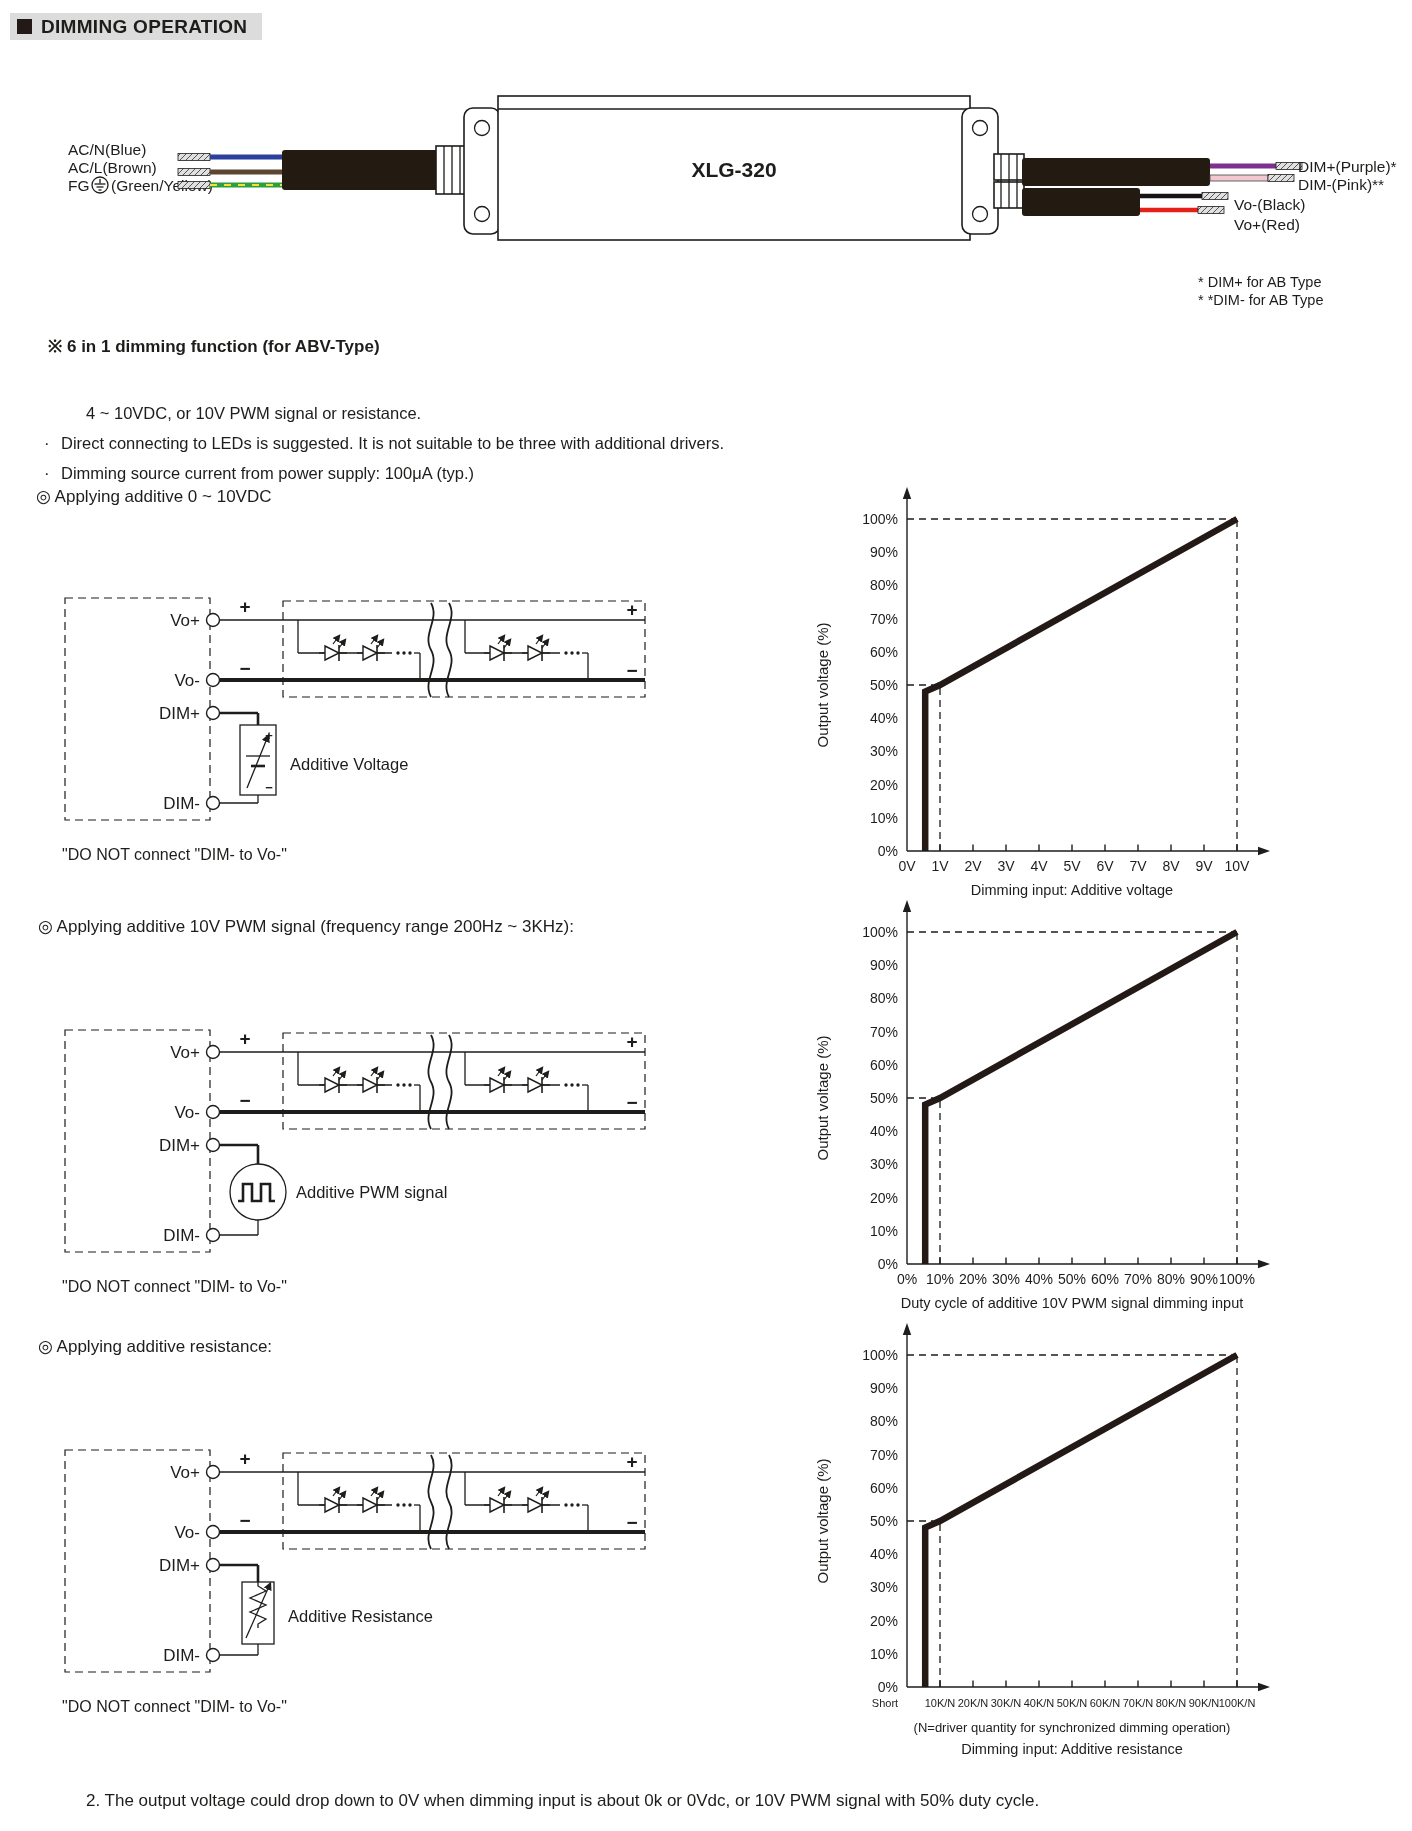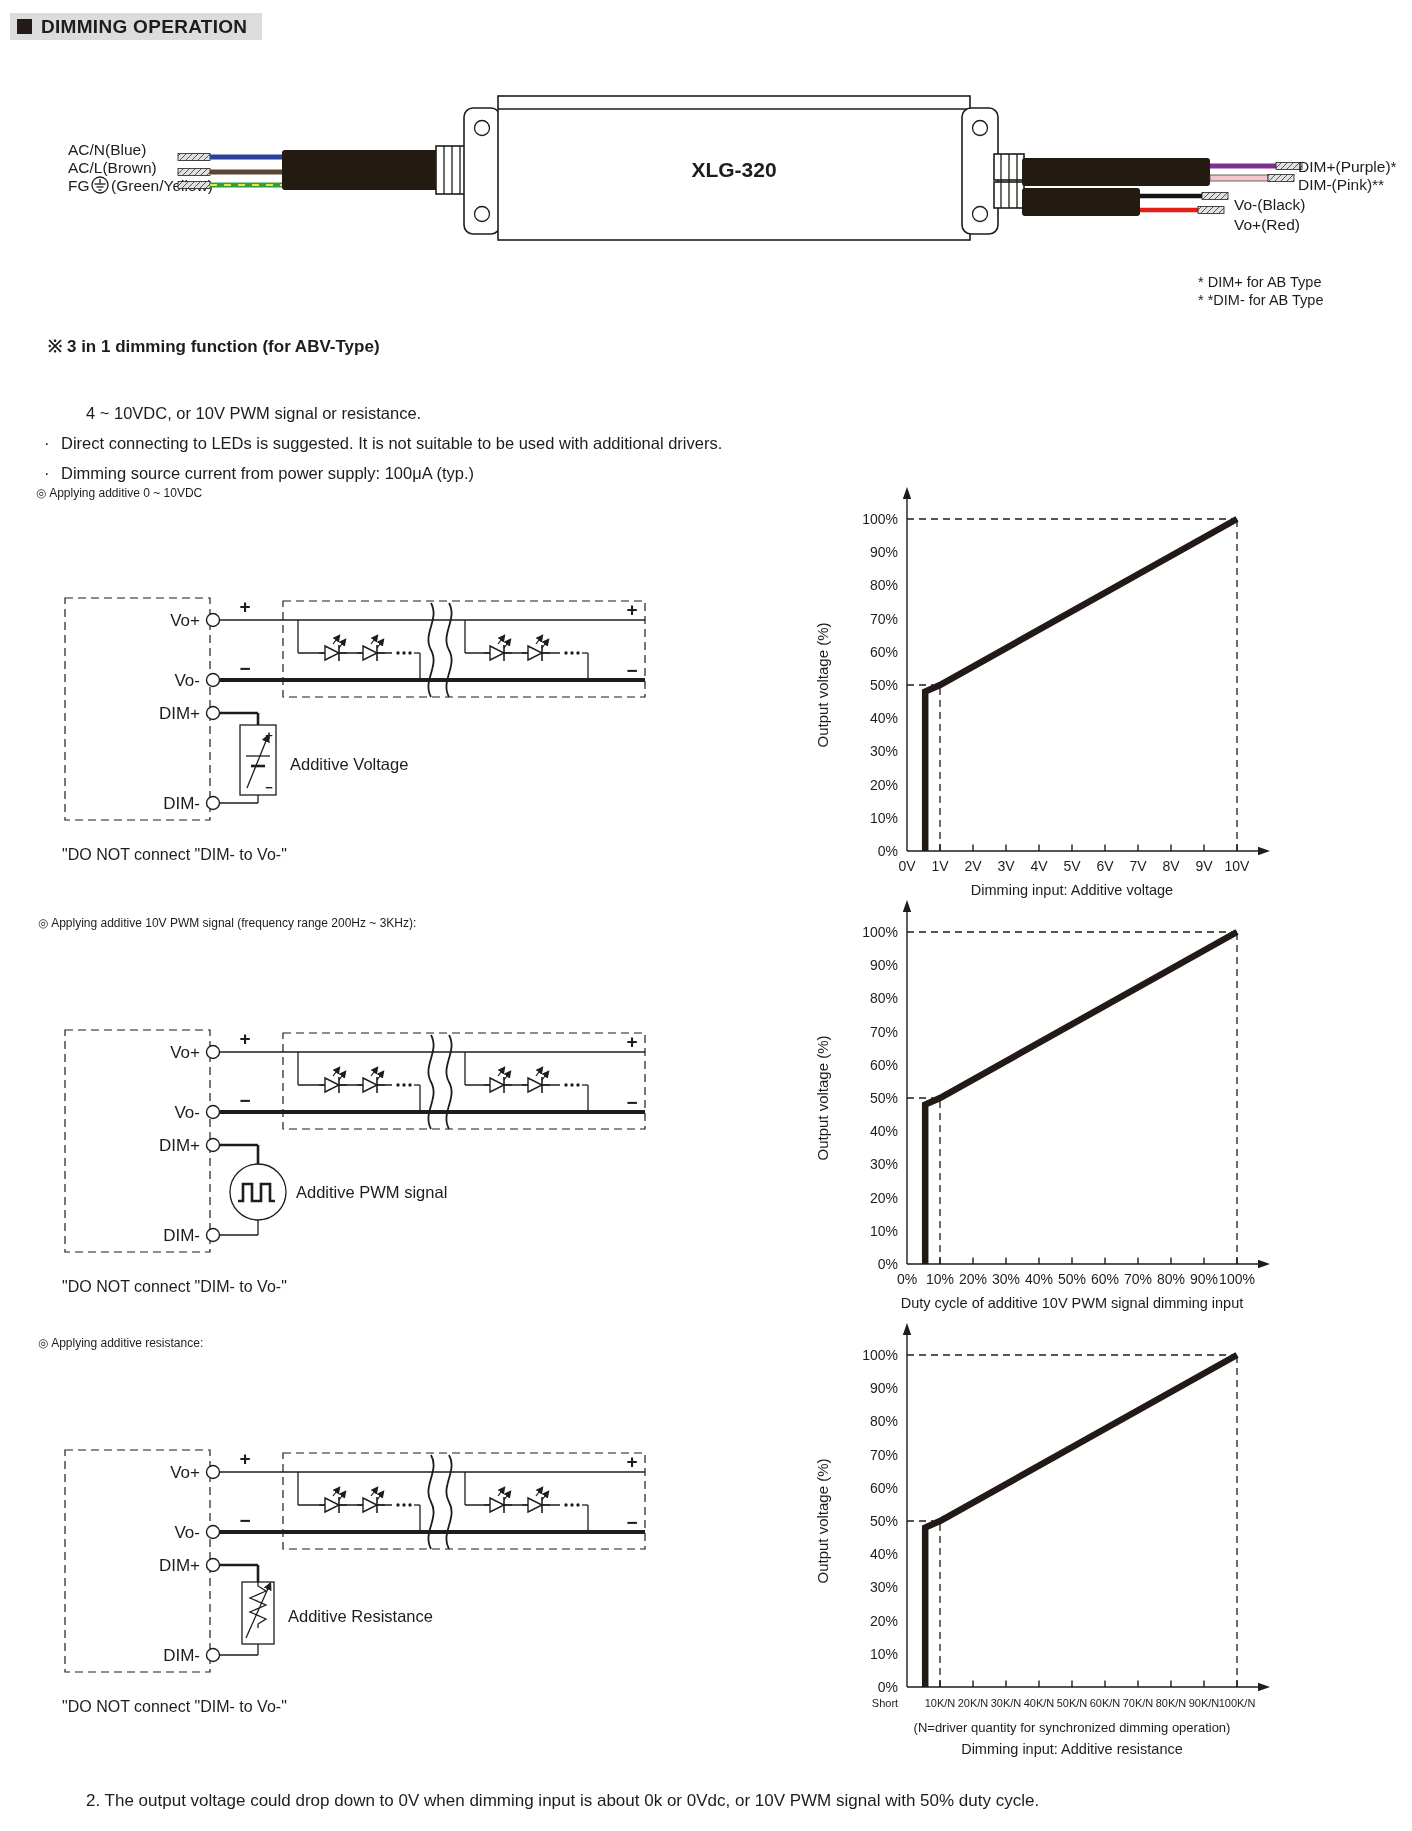--- a/index.html
+++ b/index.html
@@ -4,21 +4,21 @@
 <style>
   html,body{margin:0;padding:0;background:#fff;}
   .page{position:relative;width:1407px;height:1831px;background:#ffffff;
         font-family:"Liberation Sans",sans-serif;color:#1d1d1b;overflow:hidden;}
   .abs{position:absolute;}
   .header-bar{left:10px;top:13px;width:252px;height:27px;background:#dcdcdc;
       display:flex;align-items:center;gap:9px;padding-left:7px;box-sizing:border-box;}
   .sq{width:15px;height:15px;background:#231916;flex:0 0 auto;}
   .htitle{font-weight:bold;font-size:19px;letter-spacing:.3px;white-space:nowrap;}
   .h2{font-size:17px;font-weight:bold;white-space:nowrap;}
-  .shead{font-size:12px;white-space:nowrap;}
+  .shead{font-size:17px;white-space:nowrap;}
   .brow{font-size:16.5px;white-space:nowrap;}
   .brow .mk{display:inline-block;width:17px;}
   .capline{font-size:16px;white-space:nowrap;}
   .noteline{font-size:17px;white-space:nowrap;}
   svg.fig{position:absolute;overflow:visible;}
   svg text{font-family:"Liberation Sans",sans-serif;fill:#1d1d1b;}
   .wlbl{font-size:15.5px;}
   .wlbl2{font-size:14.5px;}
   .model{font-size:21px;font-weight:bold;}
   .tick{font-size:14px;}
@@ -125,23 +125,23 @@
     <rect x="1148" y="126.5" width="26" height="7" fill="url(#hatch)" stroke="#1d1d1b" stroke-width="0.8"></rect>
 
     <text class="wlbl" x="1248" y="92">DIM+(Purple)*</text>
     <text class="wlbl" x="1248" y="110">DIM-(Pink)**</text>
     <text class="wlbl" x="1184" y="130">Vo-(Black)</text>
     <text class="wlbl" x="1184" y="150">Vo+(Red)</text>
     <text class="wlbl2" x="1148" y="207">* DIM+ for AB Type</text>
     <text class="wlbl2" x="1148" y="225">* *DIM- for AB Type</text>
   </svg>
 
-  <div class="abs h2" style="left:48px;top:334px">※ 3 in 1 dimming function (for ABV-Type)</div>
+  <div class="abs h2" style="left:48px;top:334px">※ 6 in 1 dimming function (for ABV-Type)</div>
   <div class="abs brow" style="left:86px;top:404px"><span>4 ~ 10VDC, or 10V PWM signal or resistance.</span></div>
-  <div class="abs brow" style="left:44px;top:434px"><span class="mk">·</span><span>Direct connecting to LEDs is suggested. It is not suitable to be used with additional drivers.</span></div>
+  <div class="abs brow" style="left:44px;top:434px"><span class="mk">·</span><span>Direct connecting to LEDs is suggested. It is not suitable to be three with additional drivers.</span></div>
   <div class="abs brow" style="left:44px;top:464px"><span class="mk">·</span><span>Dimming source current from power supply: 100μA (typ.)</span></div>
 
   <div class="abs shead" style="left:36px;top:486px">◎ Applying additive 0 ~ 10VDC</div>
   <div class="abs shead" style="left:38px;top:916px">◎ Applying additive 10V PWM signal (frequency range 200Hz ~ 3KHz):</div>
   <div class="abs shead" style="left:38px;top:1336px">◎ Applying additive resistance:</div>
 
   <svg class="fig" style="left:40px;top:580px" width="660" height="300" viewBox="0 0 660 300">
     <rect class="dashr" x="25" y="18" width="145" height="222"></rect>
     <rect class="dashr" x="243" y="21" width="362" height="96"></rect>
     <line class="w1" x1="179.5" y1="40" x2="605" y2="40"></line>

